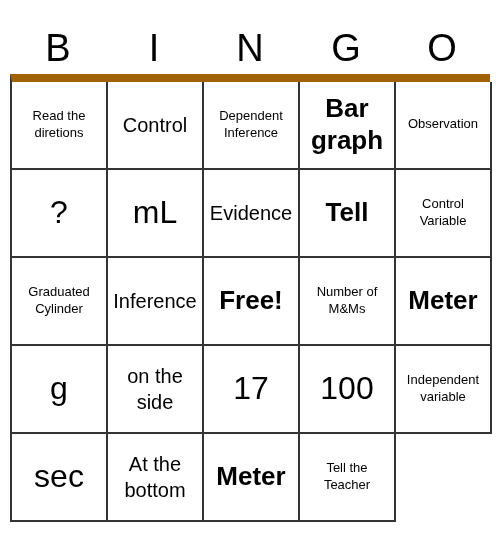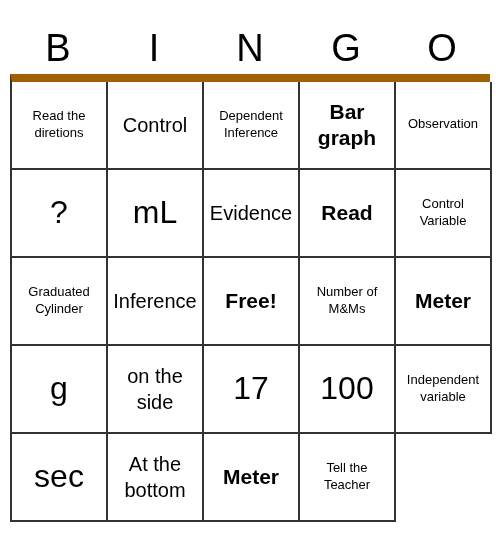--- a/index.html
+++ b/index.html
@@ -57,21 +57,21 @@
       padding: 4px;
       font-family: Arial, sans-serif;
     }
 
     .cell-text {
       font-size: 13px;
       line-height: 1.3;
     }
 
     .cell-text-large {
-      font-size: 21px;
+      font-size: 26px;
       font-weight: bold;
       line-height: 1.2;
     }
 
     .cell-text-medium {
       font-size: 20px;
       line-height: 1.3;
     }
 
     .cell-text-xl {
@@ -108,21 +108,21 @@
       <div class="bingo-cell">
         <span class="cell-text-xl">?</span>
       </div>
       <div class="bingo-cell">
         <span class="cell-text-xl">mL</span>
       </div>
       <div class="bingo-cell">
         <span class="cell-text-medium">Evidence</span>
       </div>
       <div class="bingo-cell">
-        <span class="cell-text-large">Read</span>
+        <span class="cell-text-large">Tell</span>
       </div>
       <div class="bingo-cell">
         <span class="cell-text">Control Variable</span>
       </div>
       <div class="bingo-cell">
         <span class="cell-text">Graduated Cylinder</span>
       </div>
       <div class="bingo-cell">
         <span class="cell-text-medium">Inference</span>
       </div>

